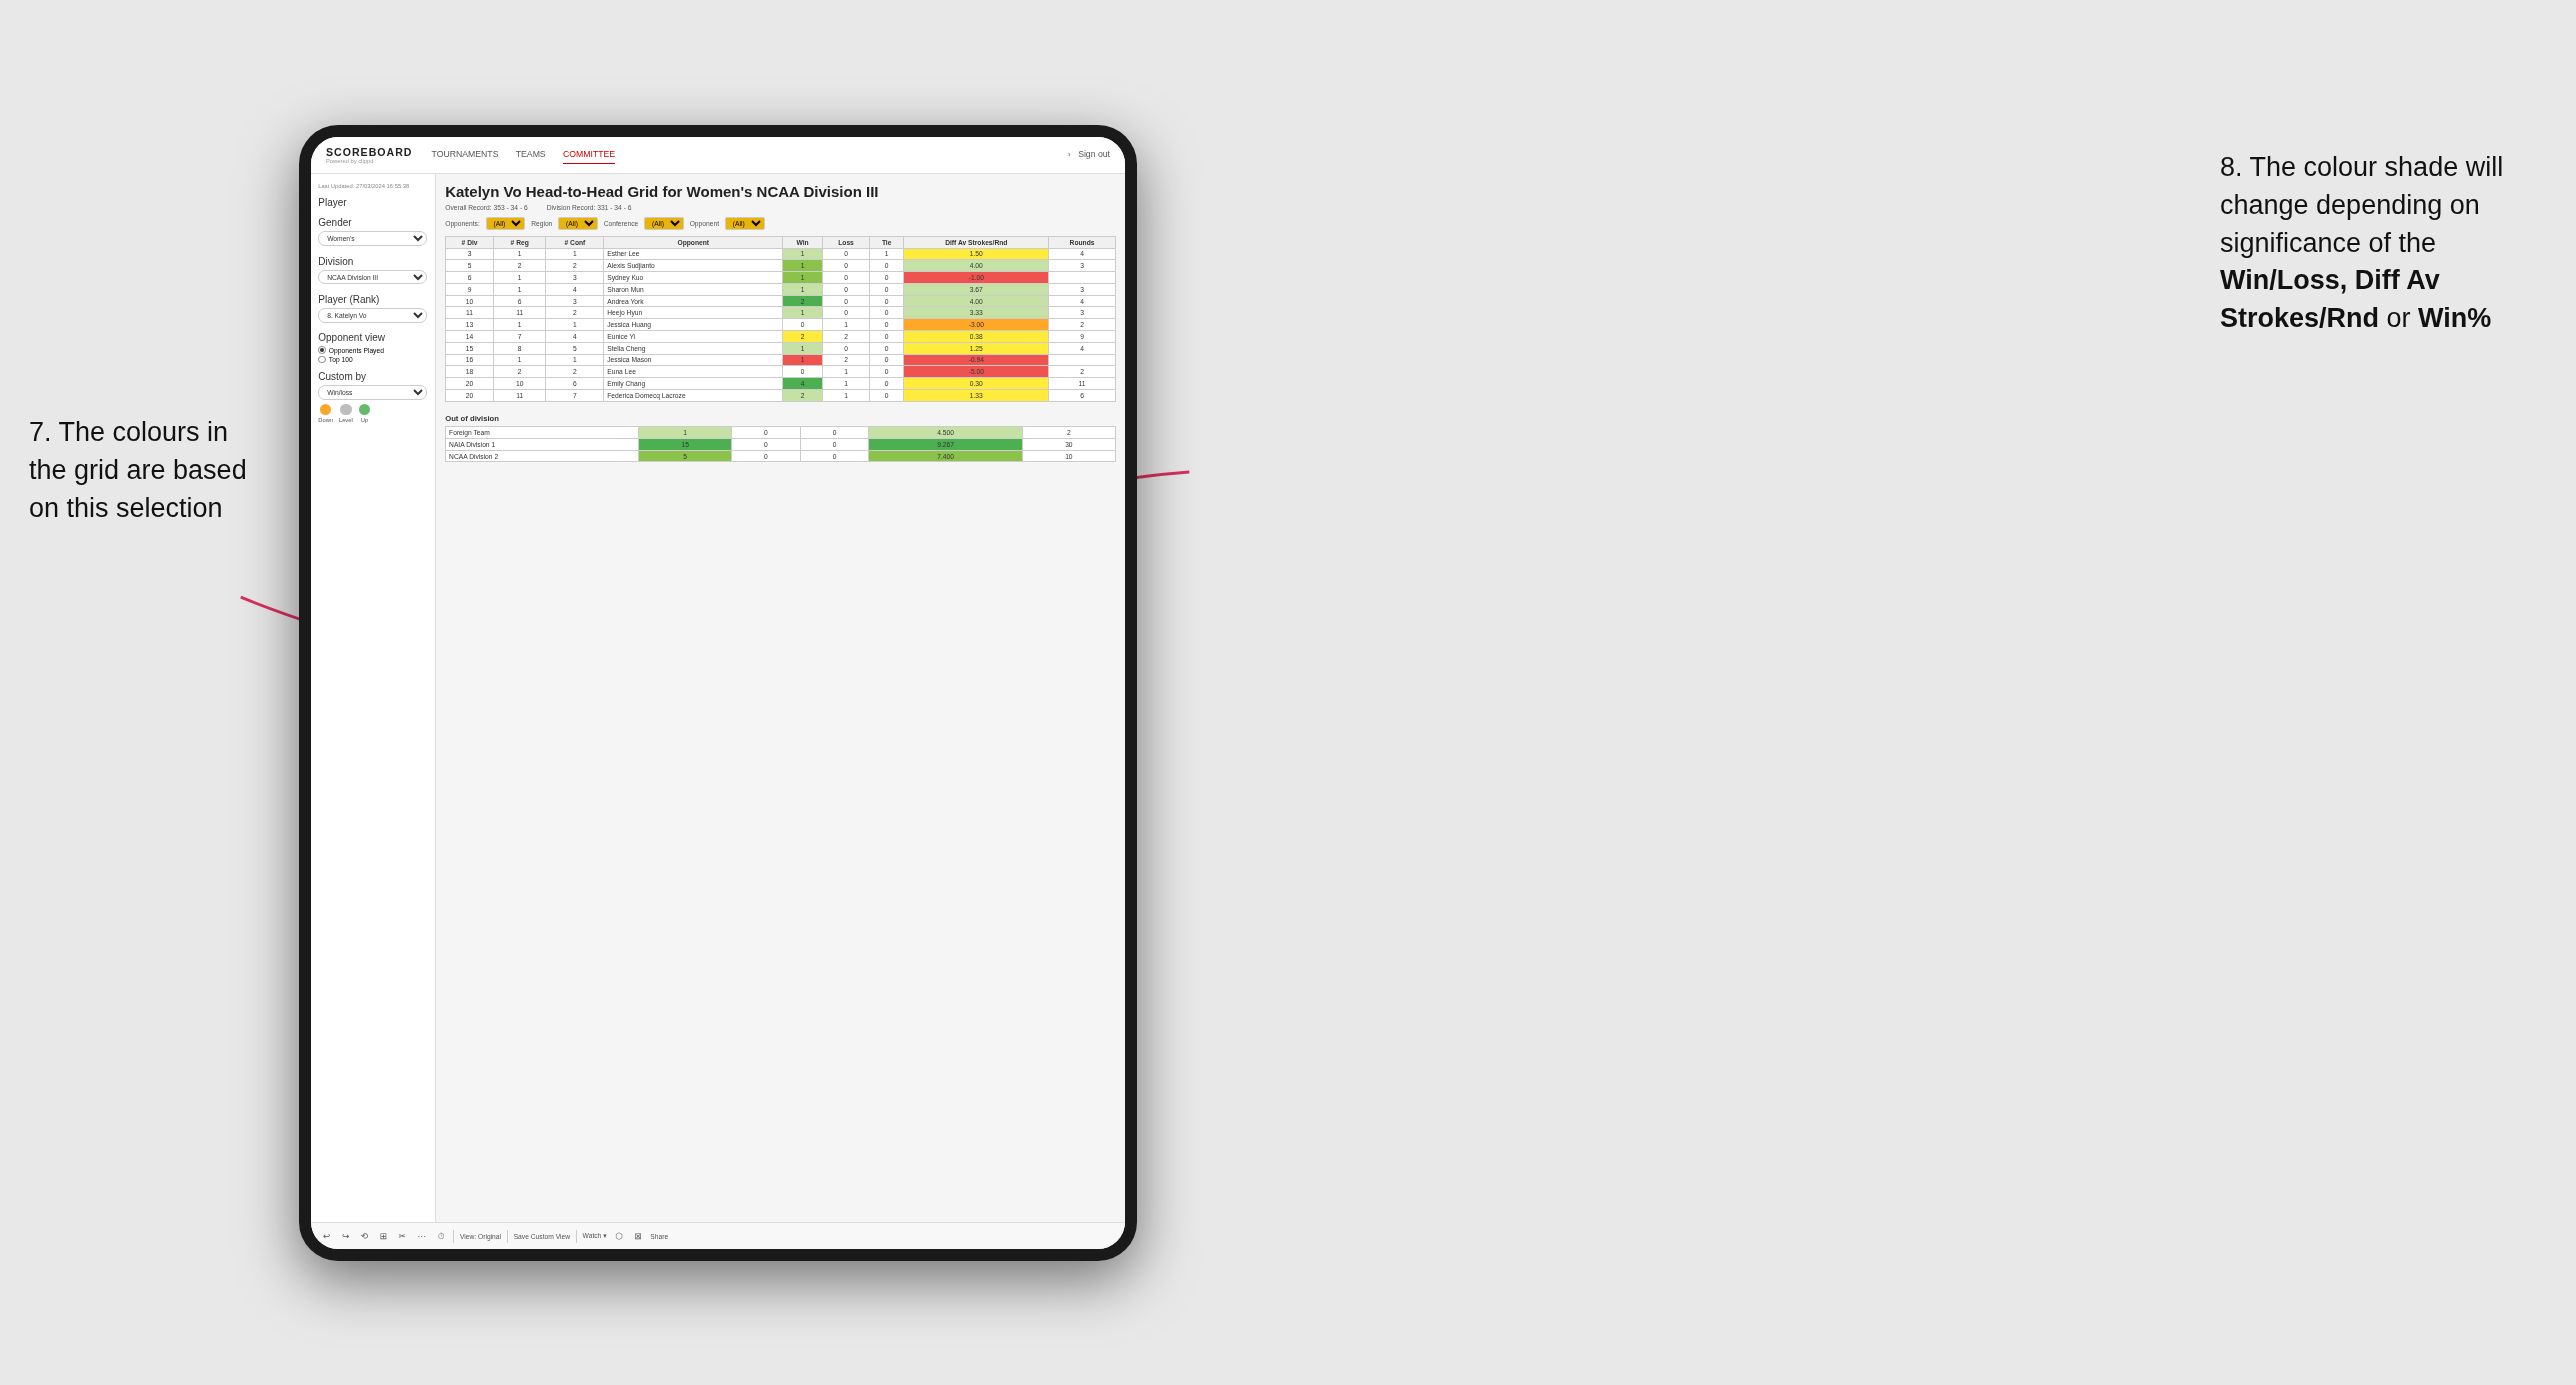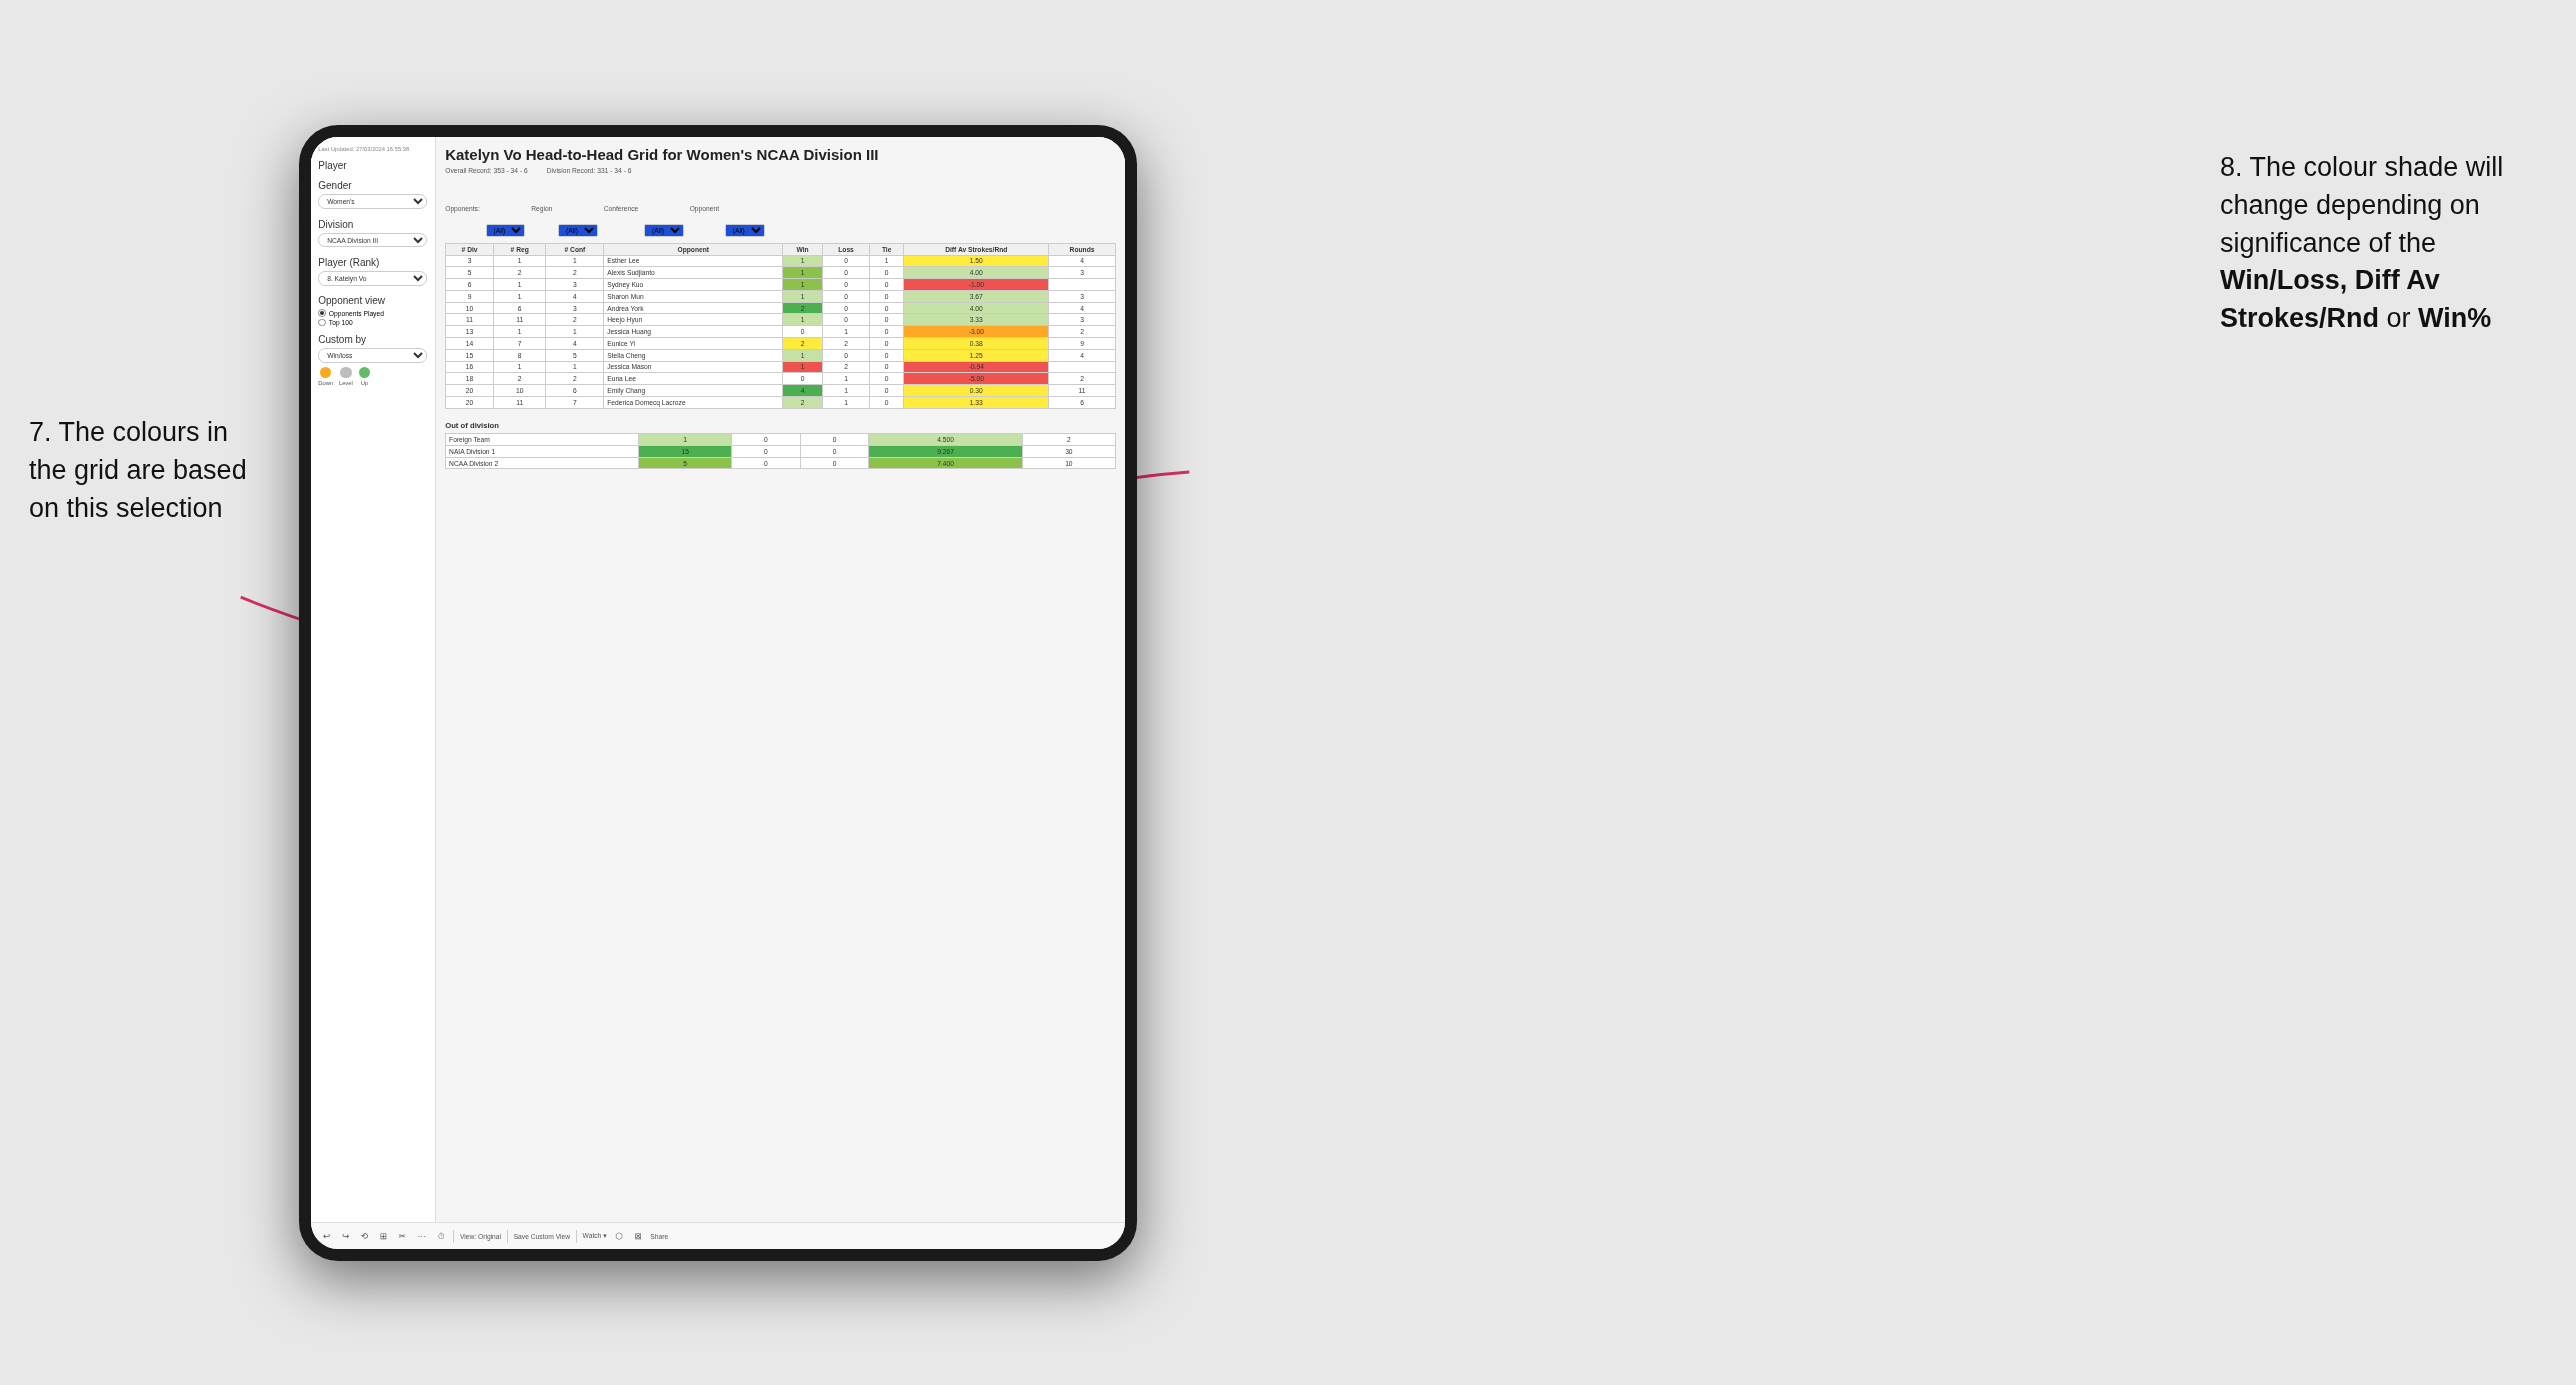--- a/index.html
+++ b/index.html
@@ -216,22 +216,21 @@
       gap: 5.8px;
       margin-bottom: 5.8px;
       font-size: 6.7px;
       color: #555;
     }
     .filter-select {
       font-size: 6.7px;
       border: 1px solid #ccc;
       border-radius: 1.9px;
       padding: 1px 2.9px;
-      background: #1d4ed8;
-      margin-top: 44px;
+      background: #eab308;
     }
 
     
     .data-table {
       width: 100%;
       border-collapse: collapse;
       font-size: 6.7px;
       background: #fff;
       margin-bottom: 9.6px;
     }
@@ -357,20 +356,35 @@
     <marker id="arrowhead-r" markerWidth="8" markerHeight="6" refX="2" refY="3" orient="auto">
       <polygon points="8 0, 0 3, 8 6" fill="#d63060"></polygon>
     </marker>
   </defs>
   <path d="M 1235 490 Q 1100 500 1040 540" stroke="#d63060" stroke-width="3" fill="none" marker-end="url(#arrowhead-r)"></path>
 </svg>
 
 <div class="tablet">
   <div class="tablet-screen">
 
+    <div class="top-nav">
+      <div class="logo-area">
+        <span class="logo-text">SCOREBOARD</span>
+        <span class="logo-sub">Powered by clippd</span>
+      </div>
+      <div class="nav-links">
+        <span class="nav-link">TOURNAMENTS</span>
+        <span class="nav-link">TEAMS</span>
+        <span class="nav-link active">COMMITTEE</span>
+      </div>
+      <div class="nav-right">
+        <span>›</span>
+        <span class="nav-link">Sign out</span>
+      </div>
+    </div>
 
 
     <div class="main-content">
 
       <div class="sidebar">
         <div class="sidebar-timestamp">Last Updated: 27/03/2024 16:55:38</div>
 
         <div class="sidebar-section">
           <div class="sidebar-label">Player</div>
         </div>

